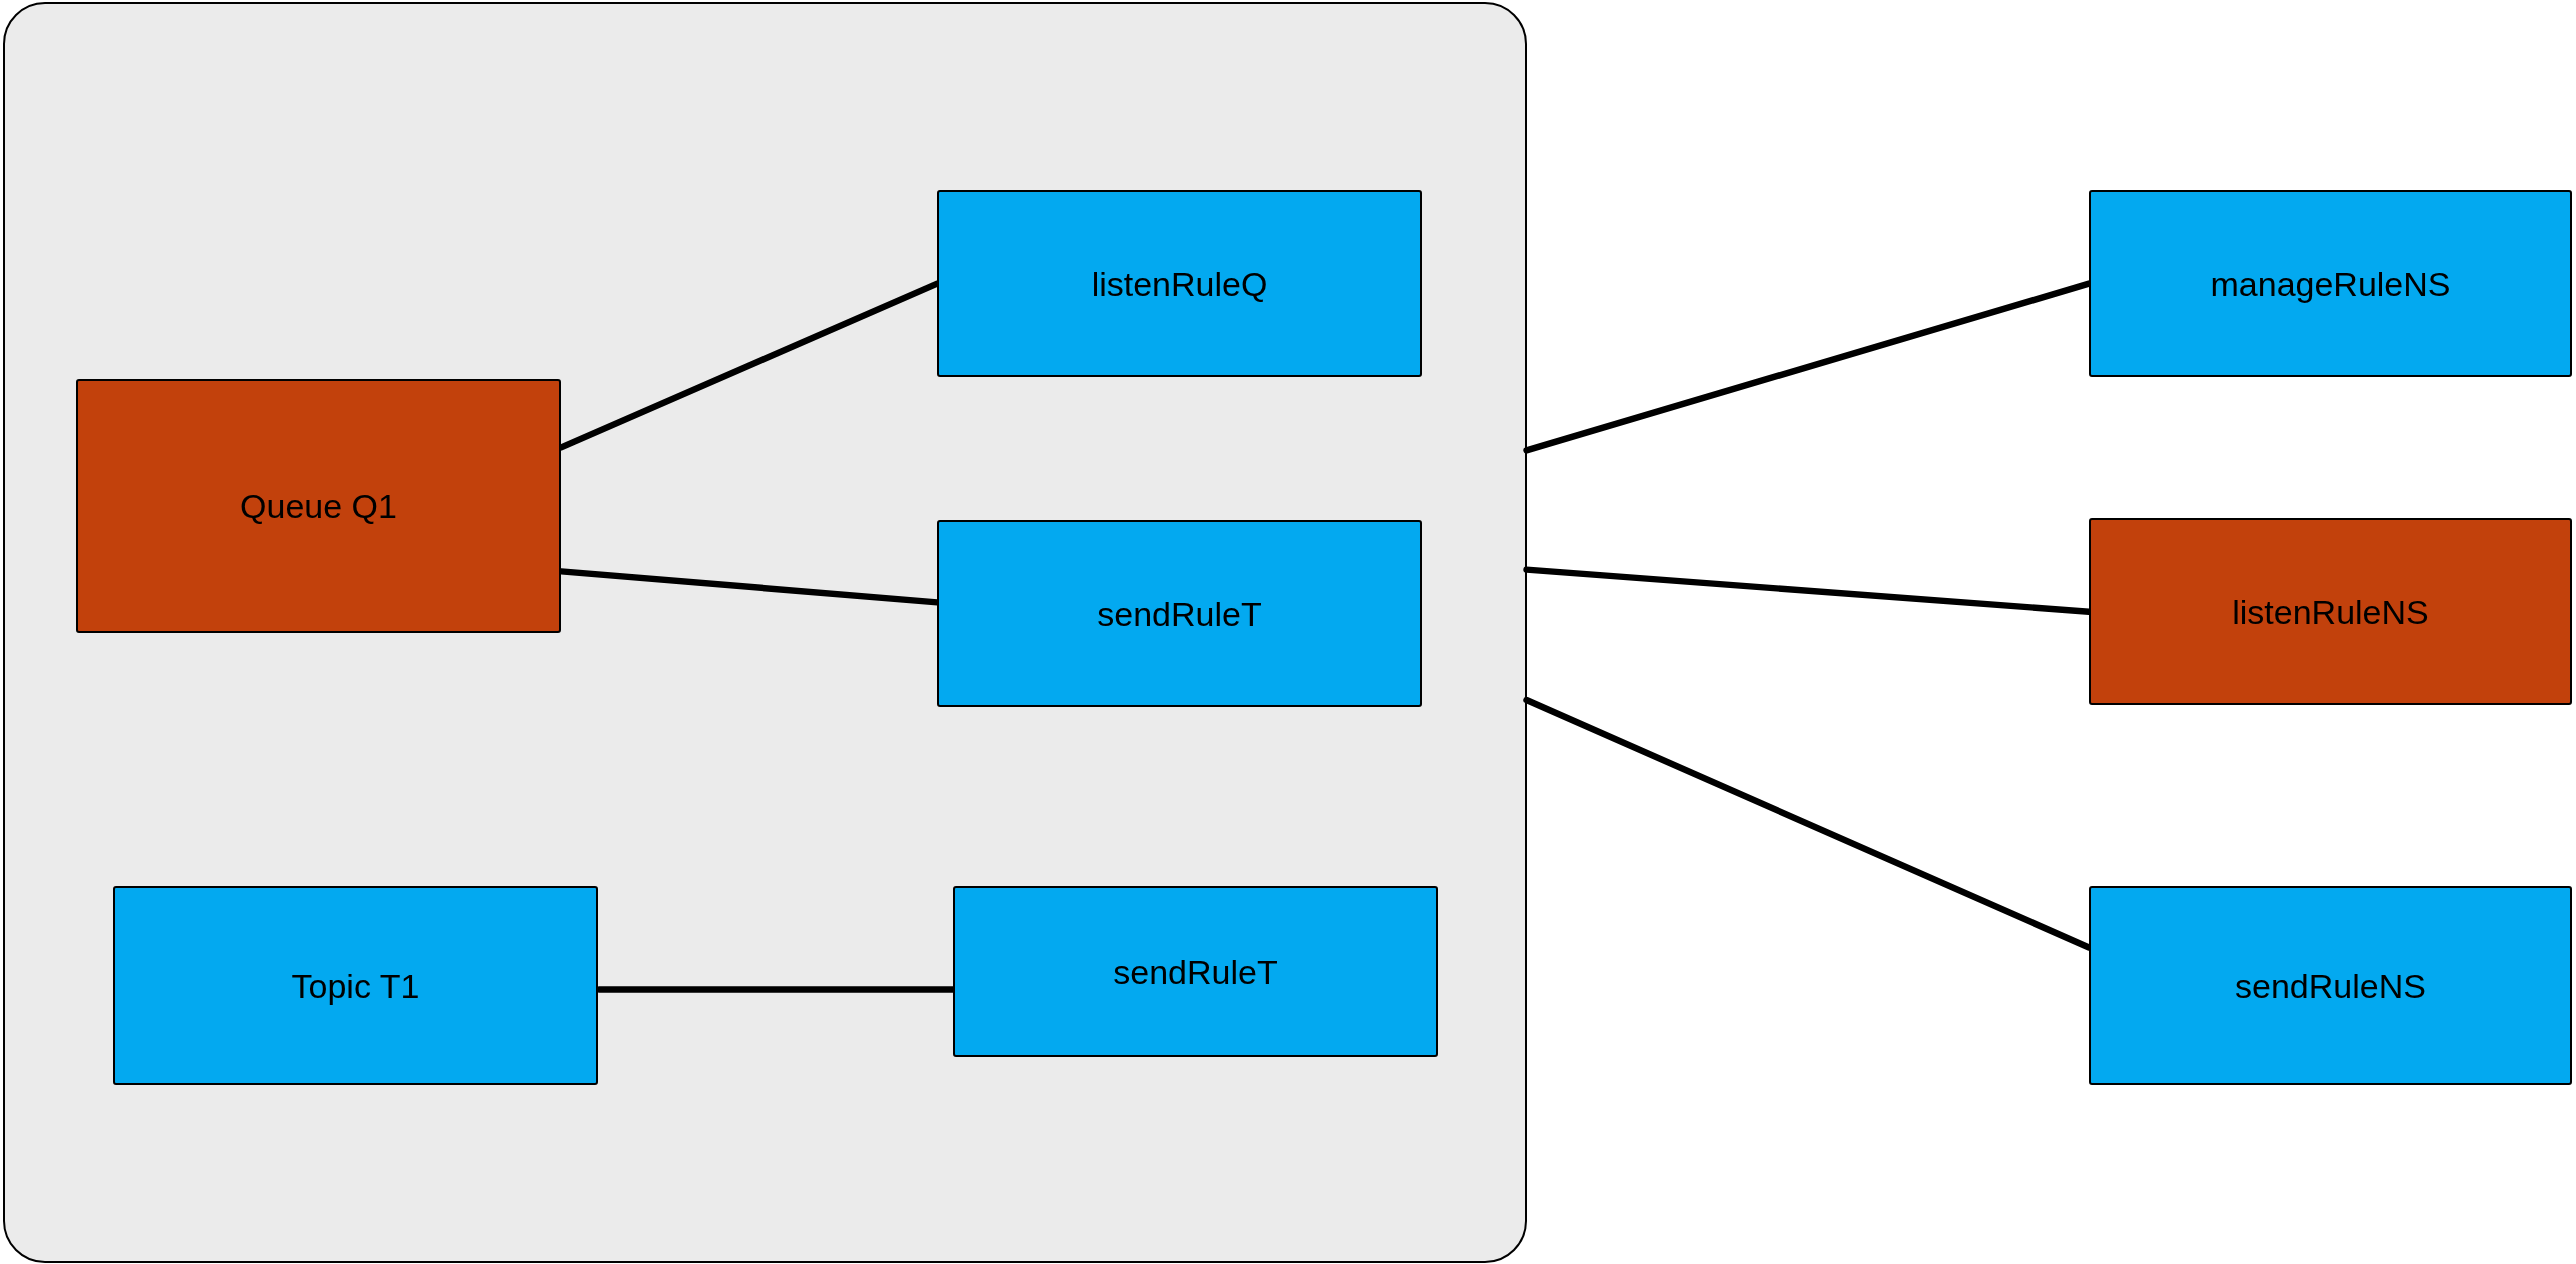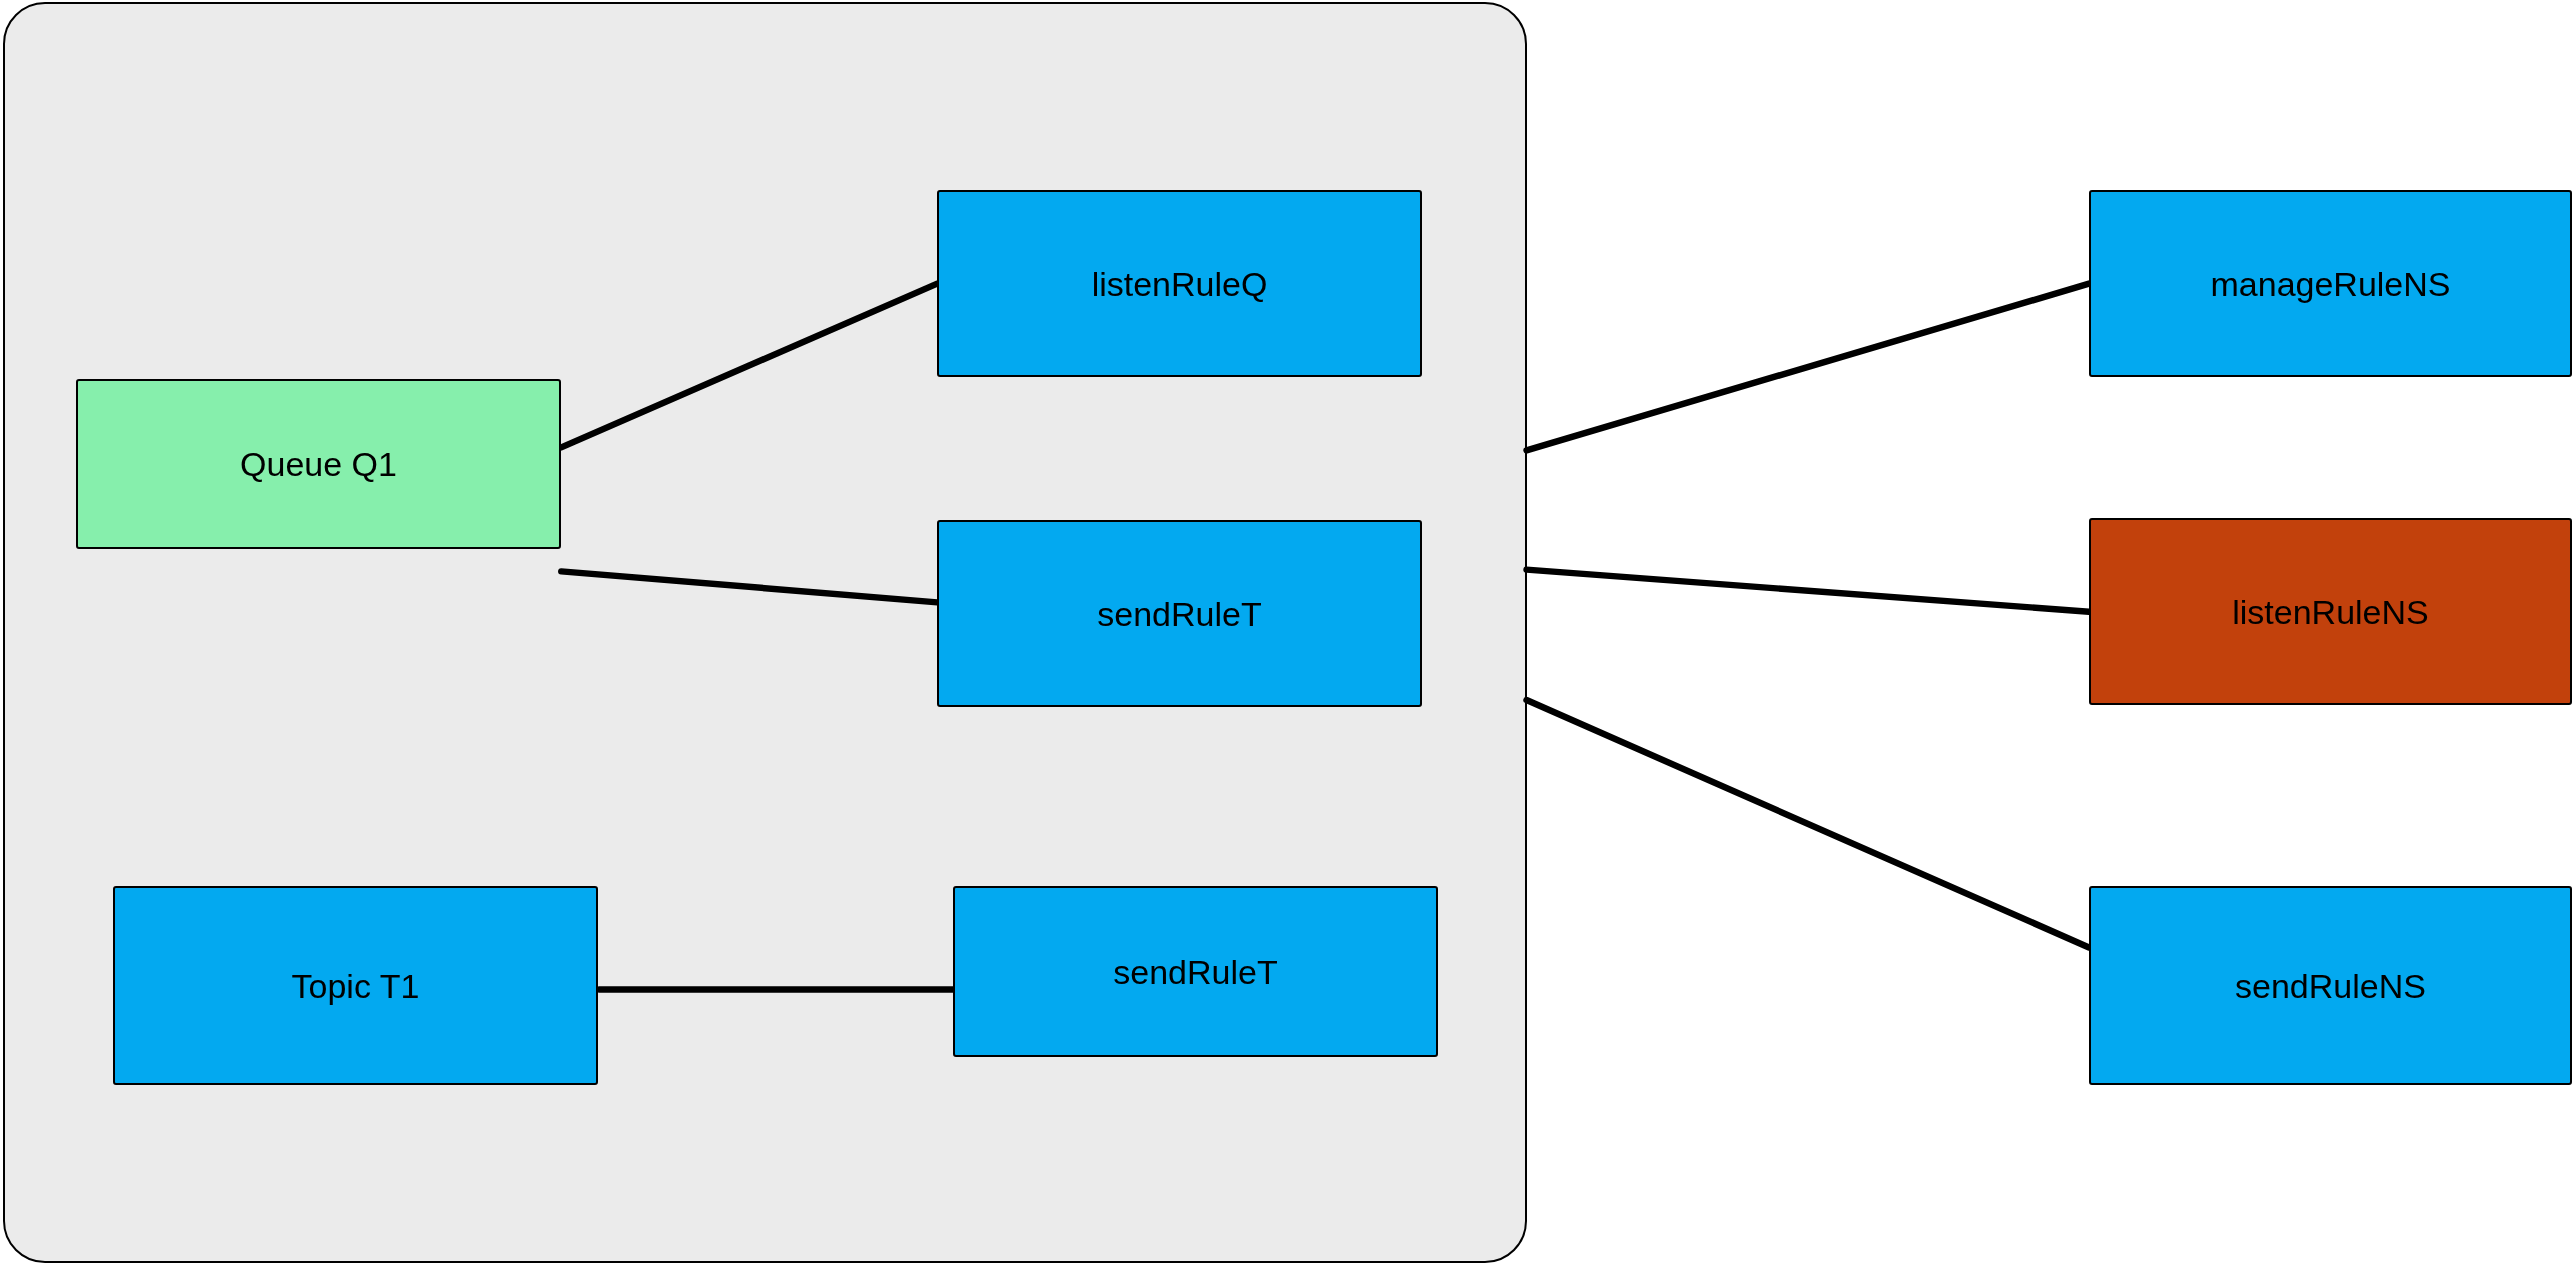--- a/index.html
+++ b/index.html
@@ -73,21 +73,21 @@
   <svg id="edges-layer" viewBox="0 0 4406 2163" preserveAspectRatio="none">
       <line x1="960" y1="765" x2="1603" y2="485" stroke="#000000" stroke-width="11" stroke-linecap="round"></line>
       <line x1="960" y1="977" x2="1603" y2="1030" stroke="#000000" stroke-width="11" stroke-linecap="round"></line>
       <line x1="1025" y1="1692" x2="1630" y2="1692" stroke="#000000" stroke-width="11" stroke-linecap="round"></line>
       <line x1="2611" y1="770" x2="3573" y2="485" stroke="#000000" stroke-width="11" stroke-linecap="round"></line>
       <line x1="2611" y1="974" x2="3573" y2="1046" stroke="#000000" stroke-width="11" stroke-linecap="round"></line>
       <line x1="2611" y1="1197" x2="3573" y2="1620" stroke="#000000" stroke-width="11" stroke-linecap="round"></line>
     </svg>
 
   <div id="nodes-layer">
-      <div class="node" style="left: 76px; top: 379px; width: 485px; height: 170px; background: #86efac; border-color: rgb(0, 0, 0);">
+      <div class="node" style="left: 76px; top: 379px; width: 485px; height: 254px; background: #c2410c; border-color: rgb(0, 0, 0);">
         <span class="node-label">Queue Q1</span>
       </div>
       <div class="node" style="left: 937px; top: 190px; width: 485px; height: 187px; background: rgb(3, 169, 240); border-color: rgb(0, 0, 0);">
         <span class="node-label">listenRuleQ</span>
       </div>
       <div class="node" style="left: 937px; top: 520px; width: 485px; height: 187px; background: rgb(3, 169, 240); border-color: rgb(0, 0, 0);">
         <span class="node-label">sendRuleT</span>
       </div>
       <div class="node" style="left: 113px; top: 886px; width: 485px; height: 199px; background: rgb(3, 169, 240); border-color: rgb(0, 0, 0); align-items: center;">
         <span class="node-label">Topic T1</span>

